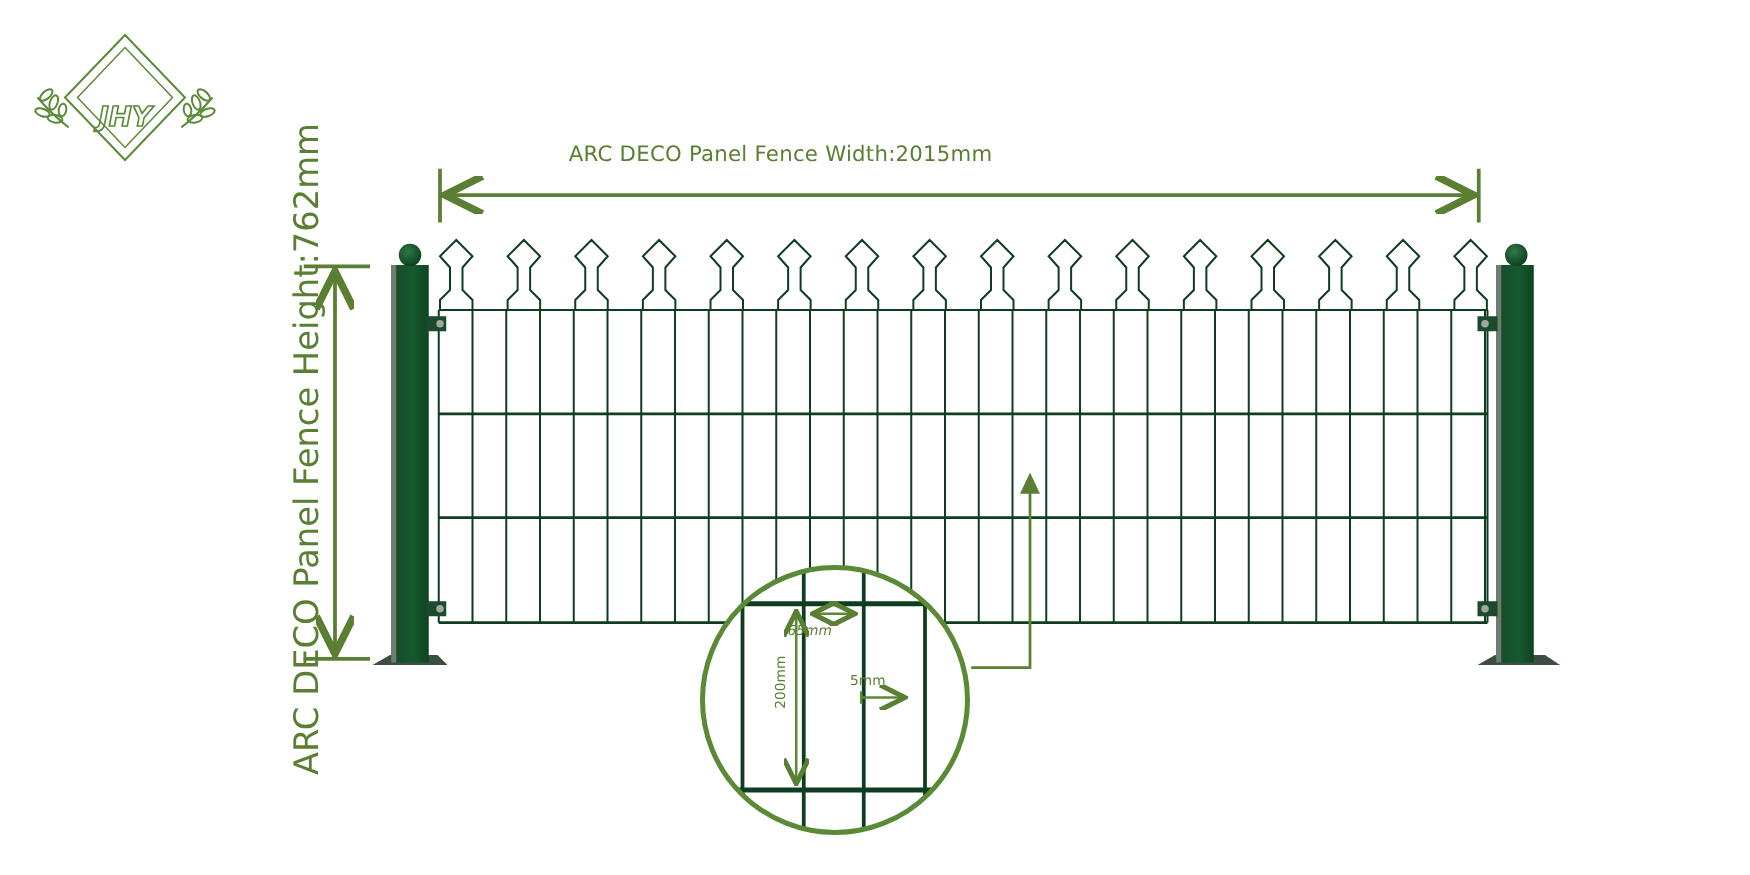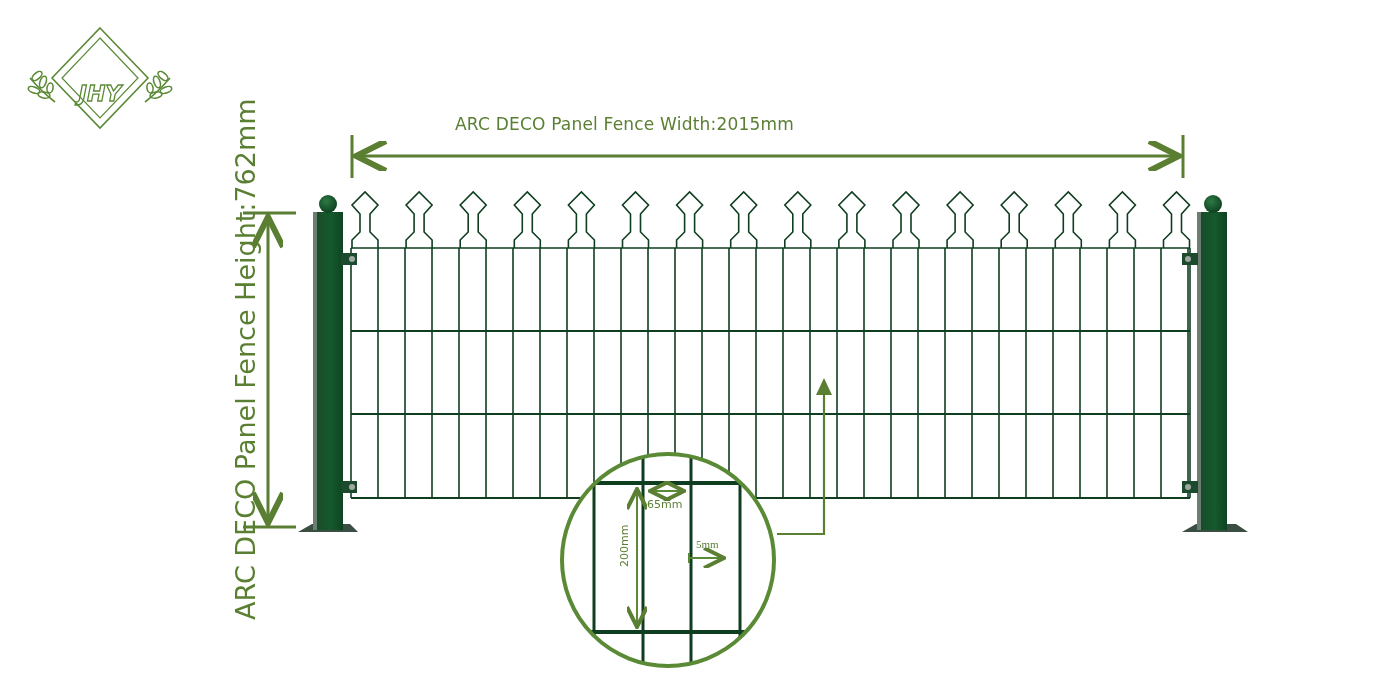--- a/index.html
+++ b/index.html
@@ -169,18 +169,18 @@
     <circle cx="668" cy="560" r="106" fill="none" stroke="#5a8a36" stroke-width="4"></circle>
     <g stroke="#5a8a36" stroke-width="2" fill="none">
       <line x1="650" y1="491" x2="684" y2="491" marker-start="url(#arrowL)" marker-end="url(#arrowR)"></line>
       <line x1="637" y1="489" x2="637" y2="627" marker-start="url(#arrowL)" marker-end="url(#arrowR)"></line>
       <line x1="689" y1="558" x2="724" y2="558" marker-end="url(#arrowR)"></line>
       <line x1="689" y1="553" x2="689" y2="563"></line>
     </g>
   </g>
 </svg>
 
-<div class="small" style="left:647px;top:498px;">65mm</div>
+<div class="small" style="left:630px;top:498px;font-style:italic;">65mm</div>
 <div class="small" style="left:618px;top:567px;transform-origin:0 0;transform:rotate(-90deg);">200mm</div>
-<div class="small" style="left:696px;top:538px;font-family:Liberation Serif, serif;">5mm</div>
+<div class="small" style="left:680px;top:538px;">5mm</div>
 
 <div class="label" id="width-label">ARC DECO Panel Fence  Width:2015mm</div>
 <div class="label" id="height-label">ARC DECO Panel Fence Height:762mm</div>
 
 </body></html>

